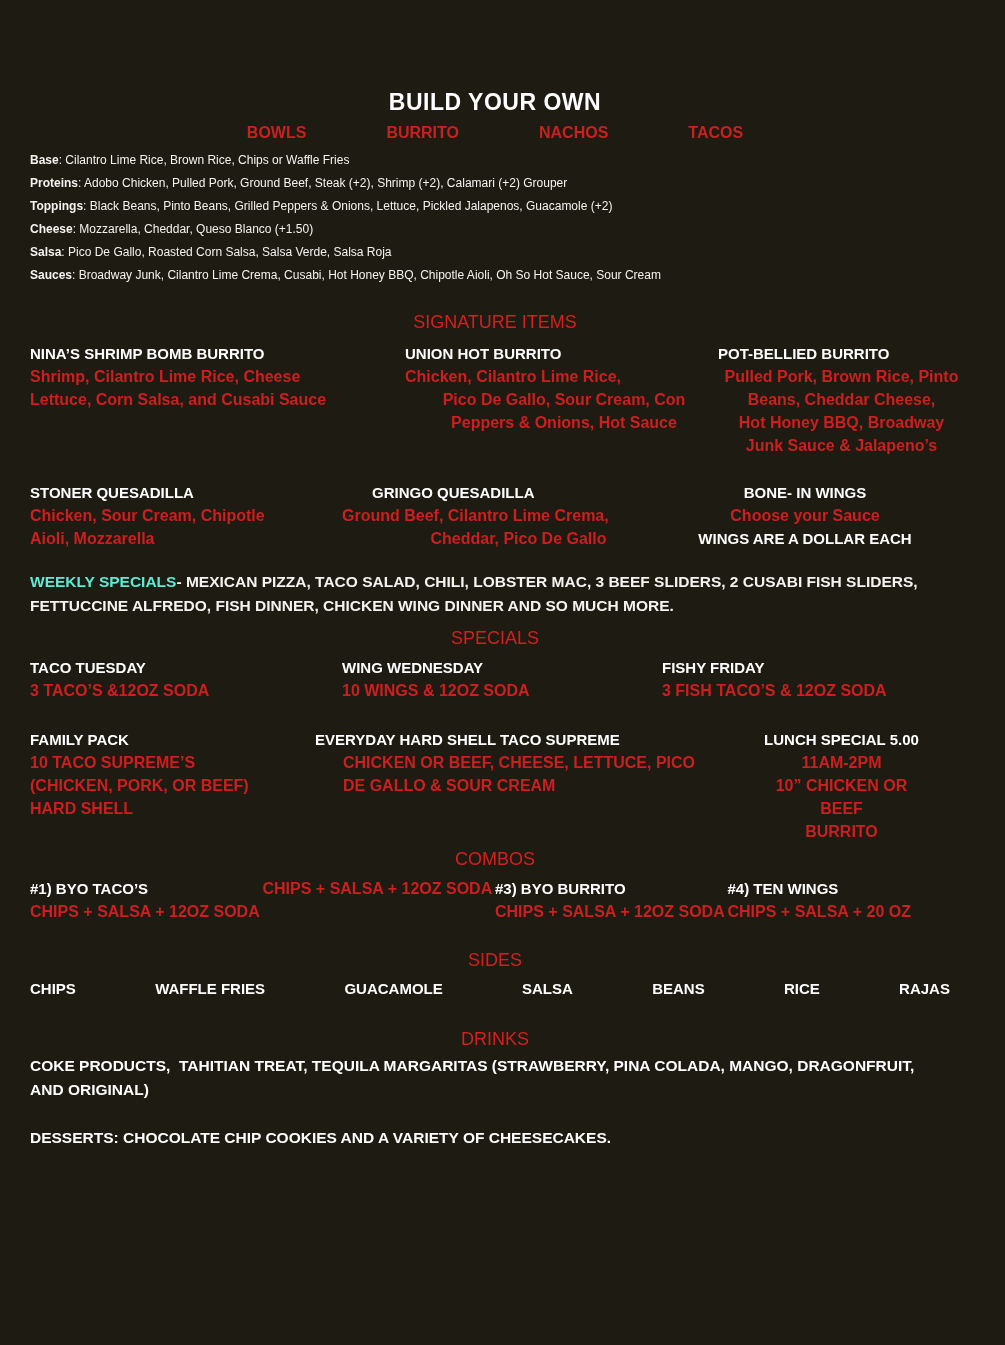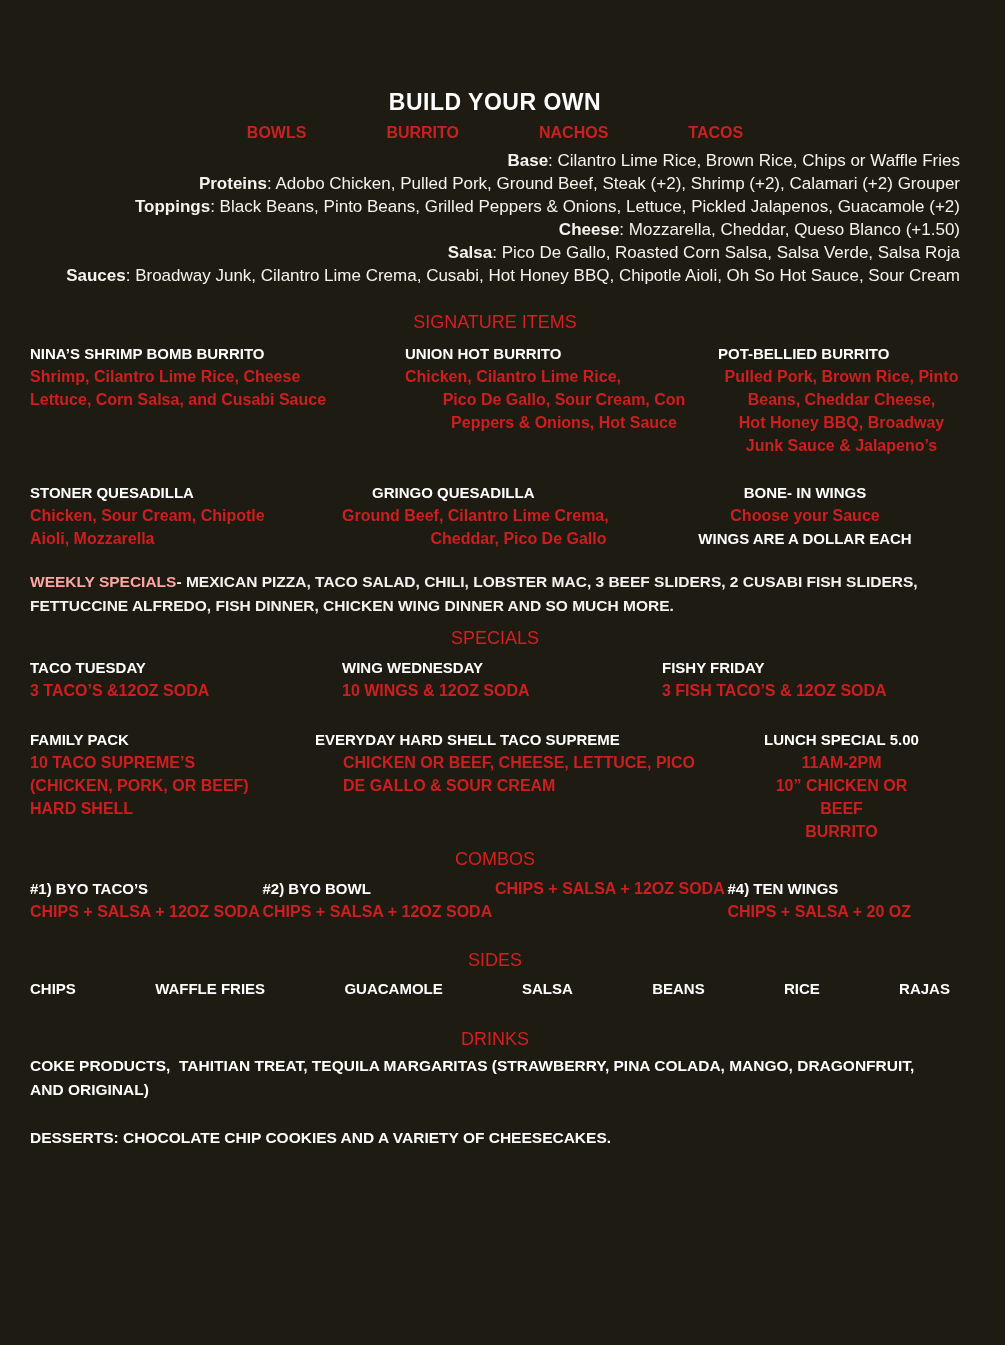--- a/index.html
+++ b/index.html
@@ -32,24 +32,23 @@
     gap: 80px;
     margin-top: 8px;
     margin-bottom: 7px;
   }
   .tab {
     color: #c92121;
     font-weight: 700;
     font-size: 16px;
   }
   .byo-line {
-    font-size: 17px;
+    font-size: 12px;
     line-height: 23px;
     color: #f5f3ef;
-    text-align: right;
   }
   .byo-line .lbl { font-weight: 700; }
   .section-heading {
     text-align: center;
     color: #d61f1f;
     font-weight: 400;
     font-size: 18px;
     line-height: 22px;
   }
   .grid { display: grid; }
@@ -81,21 +80,21 @@
   .indent-5 { padding-left: 5px; text-align: center; }
   .col-center { text-align: center; padding-right: 40px; }
   .weekly {
     margin-top: 20px;
     max-width: 920px;
     font-size: 15.5px;
     font-weight: 700;
     line-height: 24px;
     color: #f5f3ef;
   }
-  .weekly .weekly-label { color: #fca5a5; }
+  .weekly .weekly-label { color: #5eead4; }
   .mt-specials { margin-top: 9px; }
   .mt-combos { margin-top: 5px; }
   .mt-sides { margin-top: 26px; }
   .sides-row {
     display: flex;
     justify-content: space-between;
     margin-top: 6px;
     padding-right: 10px;
   }
   .side-item {
@@ -230,24 +229,24 @@
   </div>
 
   <div class="section-heading mt-combos">COMBOS</div>
 
   <div class="grid combo-row">
     <div>
       <div class="item-name">#1) BYO TACO’S</div>
       <div class="item-desc">CHIPS + SALSA + 12OZ SODA</div>
     </div>
     <div>
-      <div class="item-name">#2) BYO BOWL</div>
       <div class="item-desc">CHIPS + SALSA + 12OZ SODA</div>
     </div>
     <div>
+      <div class="item-name">#3) BYO BURRITO</div>
       <div class="item-desc">CHIPS + SALSA + 12OZ SODA</div>
     </div>
     <div>
       <div class="item-name">#4) TEN WINGS</div>
       <div class="item-desc">CHIPS + SALSA + 20 OZ</div>
     </div>
   </div>
 
   <div class="section-heading mt-sides">SIDES</div>
 

